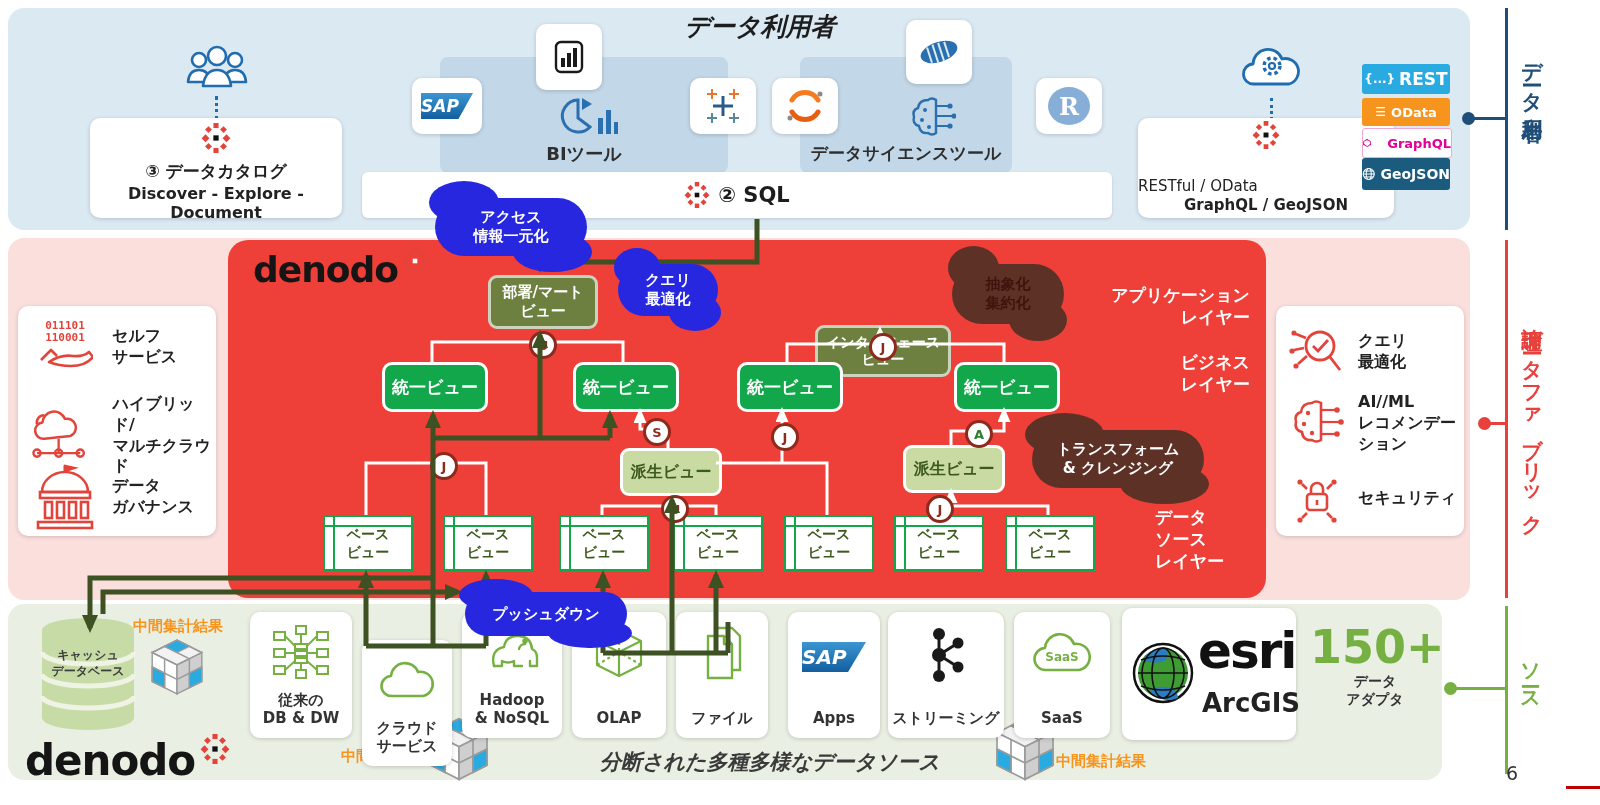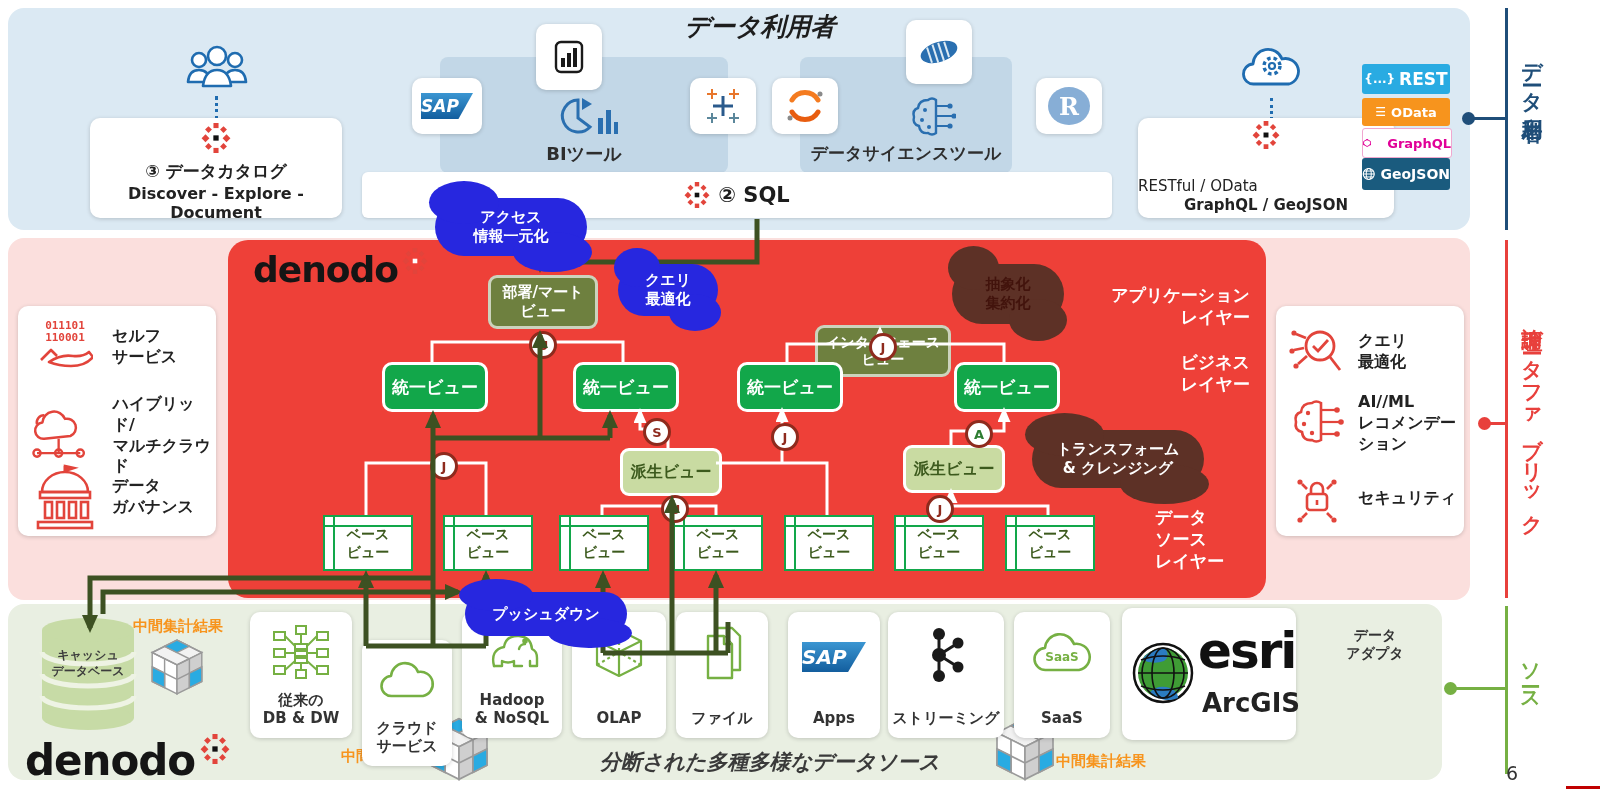--- a/index.html
+++ b/index.html
@@ -659,20 +659,21 @@
       <line x1="8" y1="33" x2="58" y2="33"></line>
         <path d="M11,20 q22,-8 44,0"></path>
         <path d="M11,46 q22,8 44,0"></path>
     </g>
   </svg>
   <div class="abs" style="left:76px;top:18px;font-size:50px;font-weight:bold;color:#111;letter-spacing:-2px;line-height:1;">esri</div>
   <div class="abs" style="left:80px;top:80px;font-size:26px;font-weight:bold;color:#222;">ArcGIS</div>
 </div>
 
 <div class="abs" style="left:1310px;top:624px;width:130px;text-align:center;">
+  <div style="font-size:46px;font-weight:bold;color:#76b043;line-height:1;">150+</div>
   <div class="pre" style="font-size:14px;font-weight:bold;color:#333;line-height:1.3;margin-top:2px;">データ
 アダプタ</div>
 </div>
 
 <div class="abs" style="left:520px;top:748px;width:500px;text-align:center;font-size:21px;font-weight:bold;font-style:italic;color:#3a3a3a;">分断された多種多様なデータソース</div>
 
 <div class="abs" style="left:25px;top:740px;display:flex;align-items:flex-start;gap:5px;">
   <span class="brand" style="font-size:42px;line-height:1;">denodo</span>
   <svg width="30" height="30" viewBox="0 0 26 26" style="margin-top:-6px;">
       <g fill="#e2443b">

